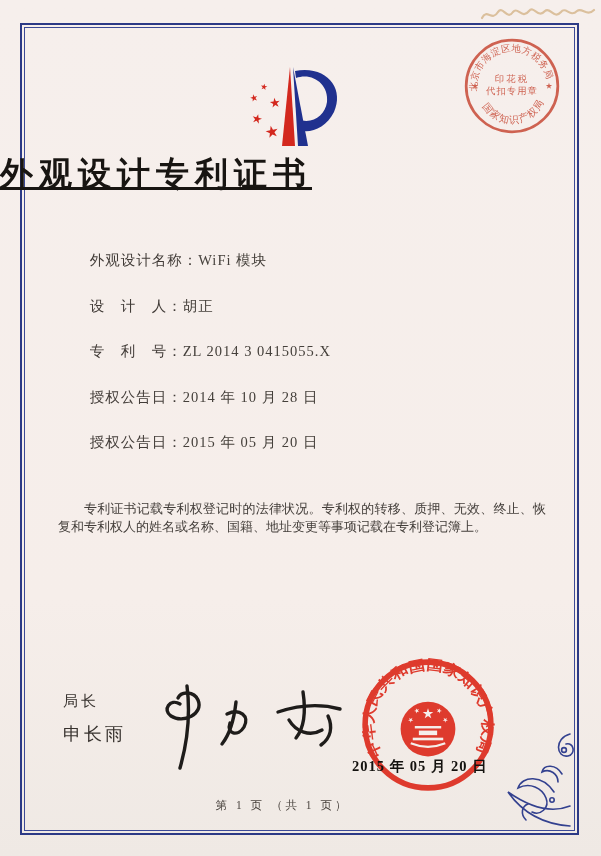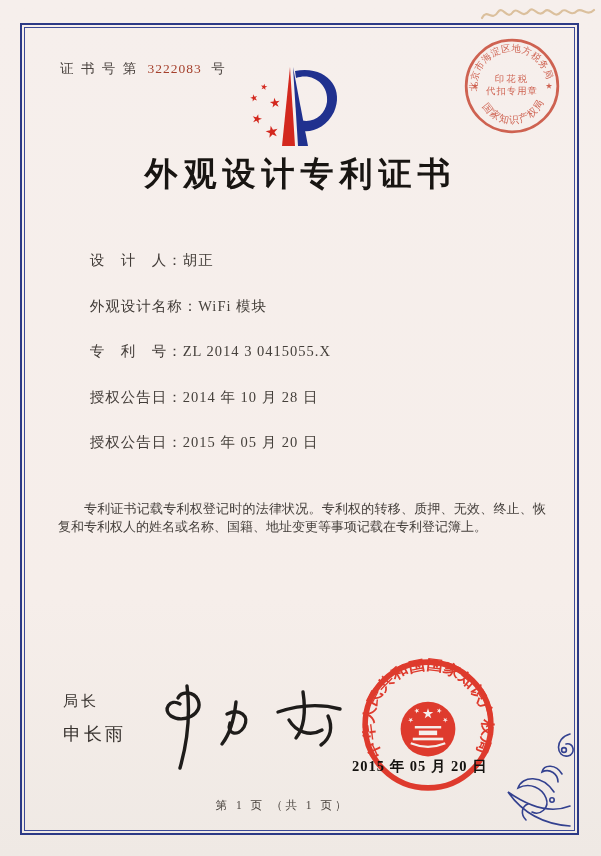--- a/index.html
+++ b/index.html
@@ -18,22 +18,22 @@
   .frame-inner{
     position:absolute;inset:2px;border:1px solid #3c4a96;
   }
   .cert-no{
     position:absolute;left:60px;top:60px;font-size:13.5px;color:#4a433f;
     letter-spacing:2px;
   }
   .cert-no .num{color:#a5402c;letter-spacing:1px;margin:0 4px;}
   .logo{position:absolute;left:246px;top:64px;width:104px;height:88px;}
   .title{
-    position:absolute;left:0;top:152px;width:100%;text-align:center;
-    font-size:33px;font-weight:bold;letter-spacing:6px;color:#181512;
+    position:absolute;left:0;top:152px;width:100%;text-align:left;
+    font-size:33px;font-weight:bold;letter-spacing:6px;color:#181512;text-decoration:underline;
   }
   .fields{position:absolute;left:62px;top:234px;right:58px;}
   .field{height:45.5px;font-size:14.5px;color:#423c38;letter-spacing:1px;white-space:pre;}
   .field .label{color:#423c38;}
   .field .value{color:#45403b;}
   .body-text{
     position:absolute;left:58px;top:500px;width:488px;
     font-size:13px;line-height:17.8px;color:#433e3a;text-align:justify;
   }
   .body-text p{margin:0;text-indent:2em;}
@@ -66,25 +66,20 @@
 <div class="page">
 
   <svg class="handwriting" viewBox="0 0 120 26">
     <path d="M4,16 C9,6 14,20 20,10 C25,3 29,19 35,10 C40,4 44,18 51,9 C56,3 60,17 67,9 C72,4 76,18 83,10 C88,4 92,16 99,9 C104,5 109,15 116,8" fill="none" stroke="#c59a5d" stroke-width="2.2" stroke-linecap="round"></path>
   </svg>
 
   <div class="frame">
     <div class="frame-inner"></div>
   </div>
 
-  <div class="cert-no">
-    <span>证 书 号 第</span>
-    <span class="num">3222083</span>
-    <span>号</span>
-  </div>
 
   <svg class="tax-stamp" viewBox="0 0 96 96">
     <defs>
       <path id="taxTop" d="M15,57 A34,34 0 1 1 81,57"></path>
       <path id="taxBottom" d="M17,62 A33,33 0 0 0 79,62"></path>
     </defs>
     <circle cx="48" cy="48" r="44" fill="none" stroke="#c94f3c" stroke-width="2.6"></circle>
     <text font-size="9" fill="#c94f3c" letter-spacing="0.5">
       <textPath href="#taxTop" startOffset="4">北京市海淀区地方税务局</textPath>
     </text>
@@ -107,24 +102,24 @@
       <use href="#star" fill="#d3281e" transform="translate(29,39) scale(0.52) rotate(-8)"></use>
       <use href="#star" fill="#d3281e" transform="translate(11,55) scale(0.50) rotate(14)"></use>
       <use href="#star" fill="#d3281e" transform="translate(26,68) scale(0.64) rotate(-12)"></use>
     </svg>
   </div>
 
   <div class="title">外观设计专利证书</div>
 
   <div class="fields">
     <div class="field">
-      <span class="label">设　计　人：</span><span class="value">胡正</span>
+      <span class="label">外观设计名称：</span><span class="value">WiFi 模块</span>
     </div>
     <div class="field">
-      <span class="label">外观设计名称：</span><span class="value">WiFi 模块</span>
+      <span class="label">设　计　人：</span><span class="value">胡正</span>
     </div>
     <div class="field">
       <span class="label">专　利　号：</span><span class="value">ZL 2014 3 0415055.X</span>
     </div>
     <div class="field">
       <span class="label">授权公告日：</span><span class="value">2014 年 10 月 28 日</span>
     </div>
     <div class="field">
       <span class="label">授权公告日：</span><span class="value">2015 年 05 月 20 日</span>
     </div>

